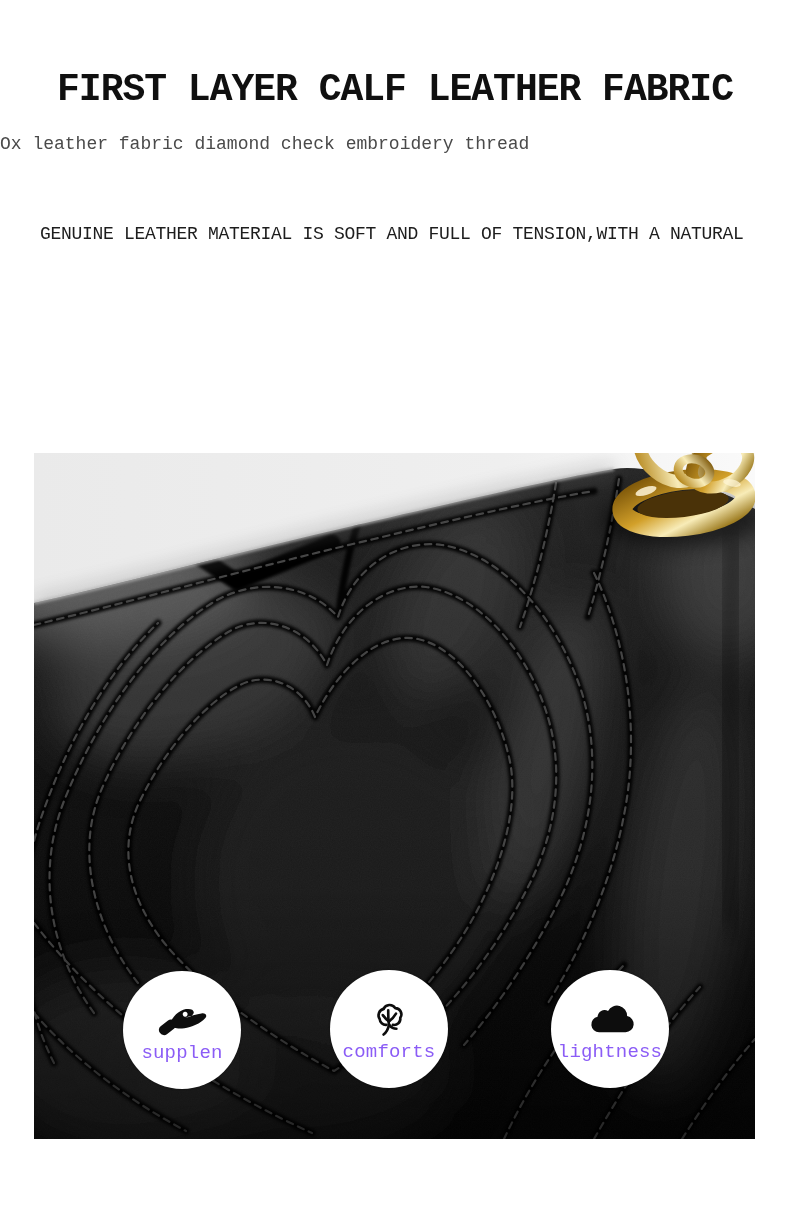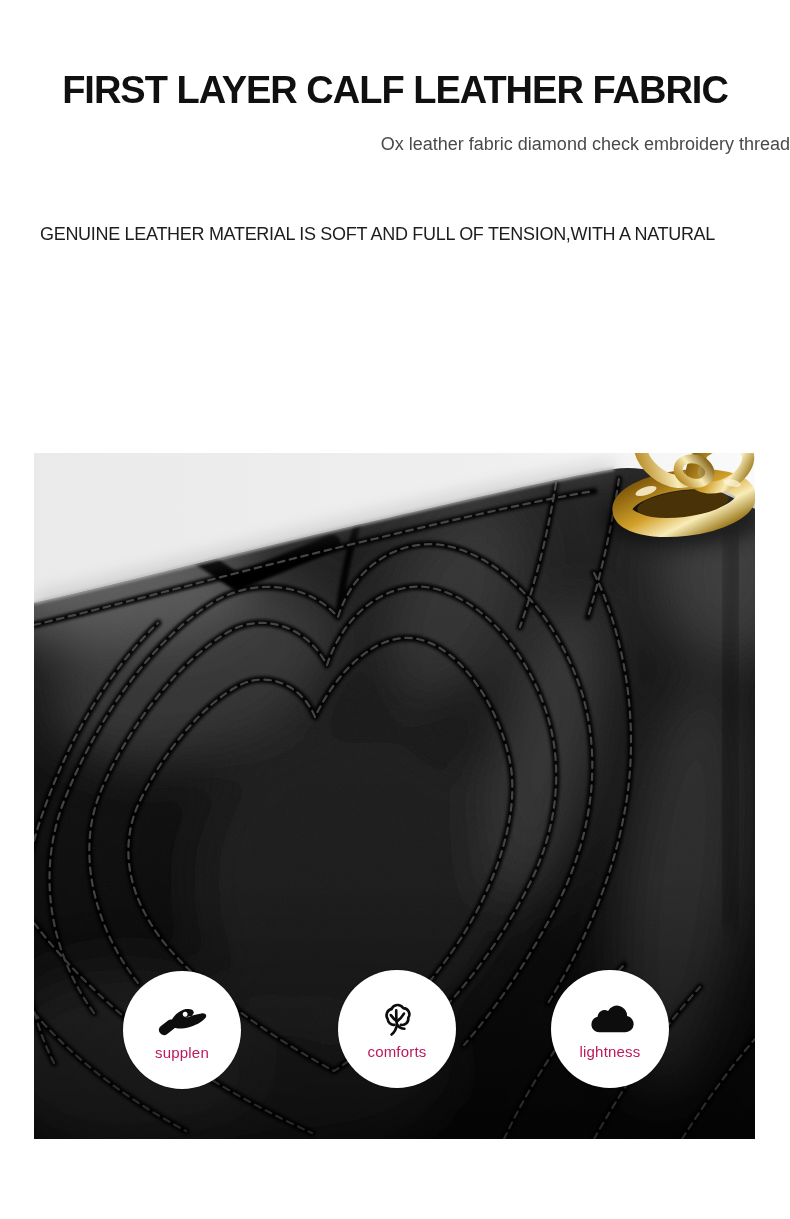--- a/index.html
+++ b/index.html
@@ -1,27 +1,27 @@
 <!DOCTYPE html>
 <html style="--text-dark: #1d1d1d; --text-gray: #4a4a4a; --photo-bg: #ededed; --leather: #141414; --badge-bg: #ffffff; --gold-light: #f8ecb8; --gold: #d2a02a; --gold-dark: #7a5408;"><head>
 <meta charset="utf-8">
 <style>
   html,body{margin:0;padding:0;background:#ffffff;}
   .page{
     position:relative;width:790px;height:1219px;overflow:hidden;background:#ffffff;
-    font-family:Liberation Sans, sans-serif;
+    font-family:Liberation Mono, monospace;
   }
   .page-title{
     position:absolute;top:70px;left:0;width:100%;margin:0;
     text-align:center;font-size:38px;line-height:40px;font-weight:700;
     letter-spacing:-1px;color:#101010;
   }
   .page-subtitle{
     position:absolute;top:133px;left:0;width:100%;margin:0;
-    text-align:right;font-size:18px;line-height:22px;font-weight:400;
+    text-align:left;font-size:18px;line-height:22px;font-weight:400;
     color:var(--text-gray,#4a4a4a);letter-spacing:0;
   }
   .para{
     position:absolute;left:40px;width:710px;margin:0;text-align:left;
     font-size:18px;line-height:27px;letter-spacing:-0.3px;color:var(--text-dark,#1d1d1d);
   }
   .para-1{top:221px;}
   .para-2{top:314px;}
   .photo{
     position:absolute;left:34px;top:453px;width:721px;height:686px;margin:0;
@@ -29,24 +29,24 @@
   }
   .photo svg{display:block;width:721px;height:686px;}
   .badge{
     position:absolute;width:118px;height:118px;border-radius:50%;
     background:var(--badge-bg,#ffffff);
     display:flex;flex-direction:column;align-items:center;justify-content:center;
     box-shadow:0 0 2px rgba(0,0,0,.35);
   }
   .badge .bicon{width:50px;height:42px;display:block;margin-top:2px;}
   .badge .blabel{
-    font-size:15px;line-height:22px;color:#be185d;letter-spacing:.2px;margin-top:1px;
+    font-size:19px;line-height:22px;color:#8b5cf6;letter-spacing:.2px;margin-top:1px;
   }
   .badge-1{left:89px;top:518px;}
-  .badge-2{left:304px;top:517px;}
+  .badge-2{left:296px;top:517px;}
   .badge-3{left:517px;top:517px;}
 </style>
 </head>
 <body>
 
 <main class="page">
 
   <h1 class="page-title">FIRST LAYER CALF LEATHER FABRIC</h1>
   <p class="page-subtitle">Ox leather fabric diamond check embroidery thread</p>
 

